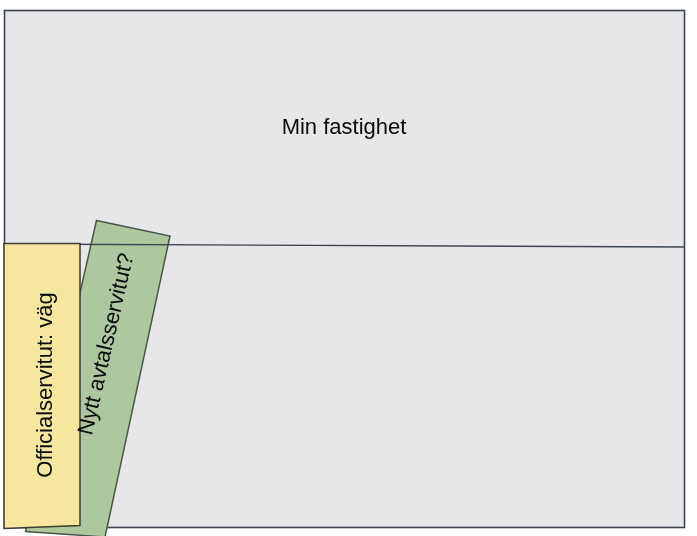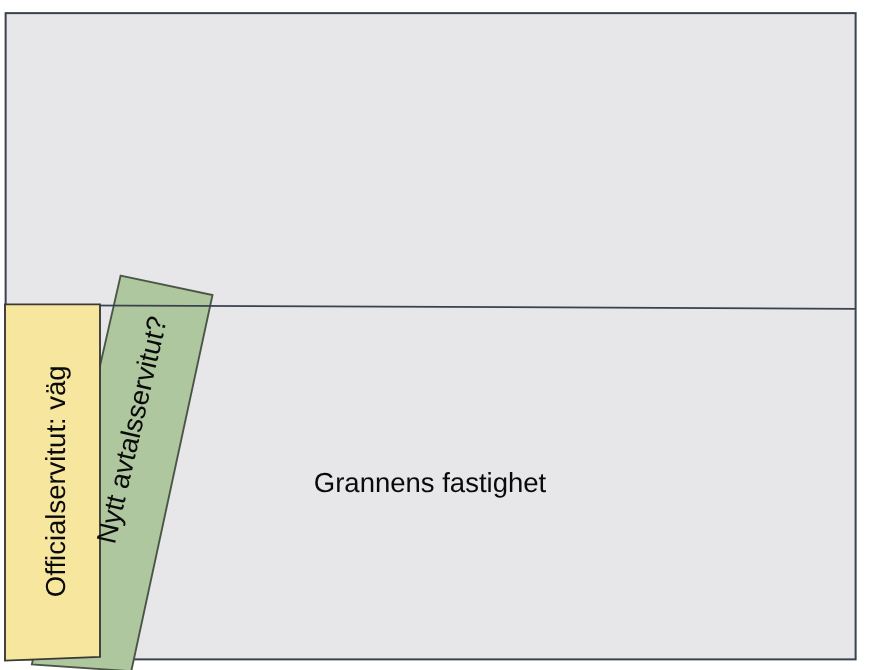--- a/index.html
+++ b/index.html
@@ -32,20 +32,20 @@
 
     <rect x="4.5" y="10.5" width="680" height="517" stroke="#39424e" stroke-width="1.6" fill="#e7e7e9"></rect>
 
     <polygon points="96.5,220.5 170,236 105,537 25.5,531.5" stroke="#4b5547" stroke-width="1.5" fill="#aec79e"></polygon>
 
     <line x1="4.5" y1="244" x2="684.5" y2="247" stroke="#39424e" stroke-width="1.4"></line>
 
     <polygon points="4,243.5 80,243.5 80,525.5 4,528.5" stroke="#3a3b33" stroke-width="1.5" fill="#f6e69e"></polygon>
   </svg>
 
+  <div class="label" style="left: 344px; top: 127px; color: rgb(10, 10, 10);">Min fastighet</div>
 
-  <div class="label" style="left: 344px; top: 387px; color: rgb(10, 10, 10);">Grannens fastighet</div>
 
   <div class="label rot90" style="left: 45px; top: 385px; color: rgb(10, 10, 10);">Officialservitut: väg</div>
 
   <div class="label rot77" style="left: 106px; top: 344px; color: rgb(10, 10, 10);">Nytt avtalsservitut?</div>
 
 </div>
 
 </body></html>

